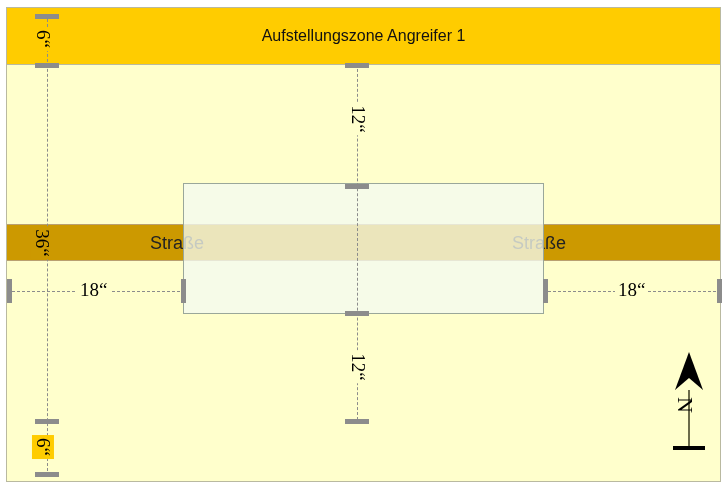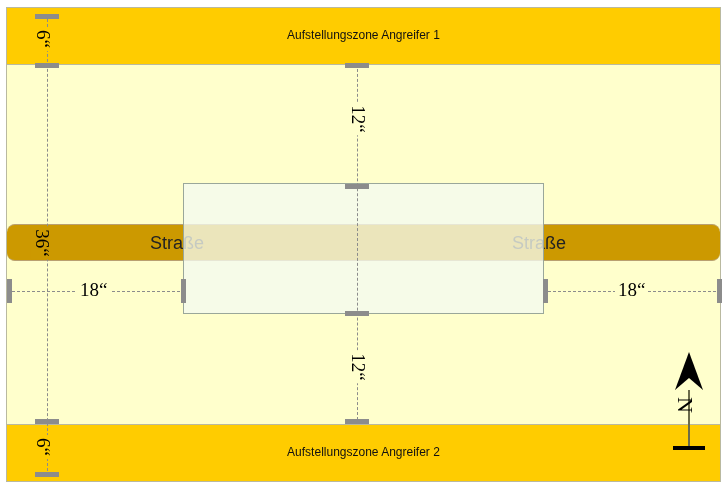--- a/index.html
+++ b/index.html
@@ -37,38 +37,37 @@
     box-sizing: border-box;
   }
   .zone-attack.top { top: 0; height: 57px; border-top: none; }
   .zone-attack.bottom { bottom: 0; height: 57px; border-bottom: none; }
 
   .zone-label {
     position: absolute;
     left: 0;
     width: 100%;
     text-align: center;
-    font-size: 12px;
+    font-size: 16px;
     color: #111111;
     line-height: 1.15;
   }
   .zone-attack .zone-label { top: 50%; transform: translateY(-50%); }
 
   
   .road {
     position: absolute;
     left: 0;
     top: 216px;
     width: 100%;
     height: 37px;
     background: #cc9900;
     border-top: 1px solid #b9a071;
     border-bottom: 1px solid #b9a071;
     box-sizing: border-box;
-    border-radius: 8px;
   }
   .road-label {
     position: absolute;
     top: 50%;
     transform: translateY(-50%);
     font-size: 18px;
     color: #222222;
     white-space: nowrap;
   }
   .road-label.left  { left: 143px; }
@@ -162,23 +161,20 @@
 <body>
 
 <div id="stage">
 
   <div class="field">
 
     <div class="zone-attack top">
       <div class="zone-label">Aufstellungszone Angreifer 1</div>
     </div>
 
-    <div class="zone-attack bottom">
-      <div class="zone-label">Aufstellungszone Angreifer 2</div>
-    </div>
 
     <div class="road">
       <div class="road-label left">Straße</div>
       <div class="road-label right">Straße</div>
     </div>
 
     <div class="zone-defend">
       <div class="zone-label">
       </div>
     </div>

